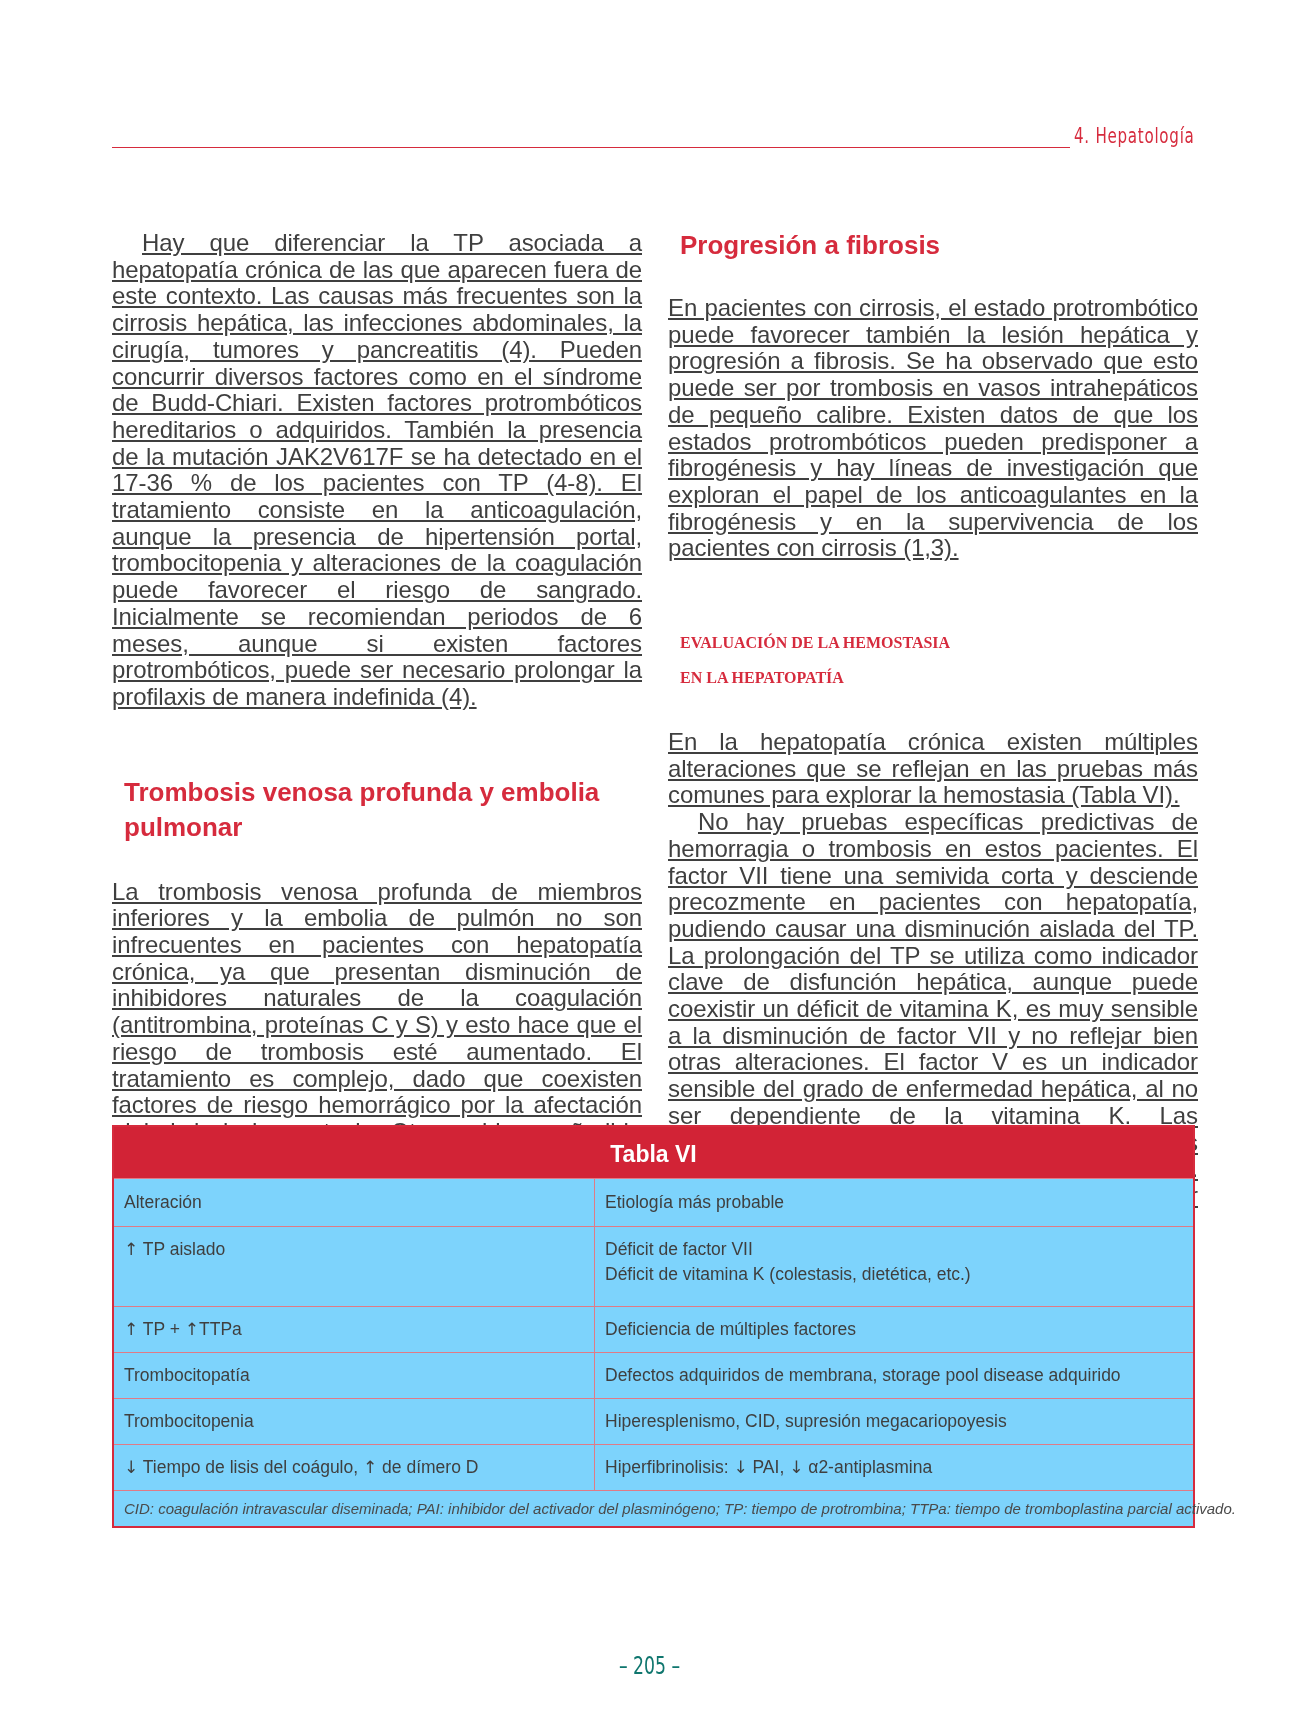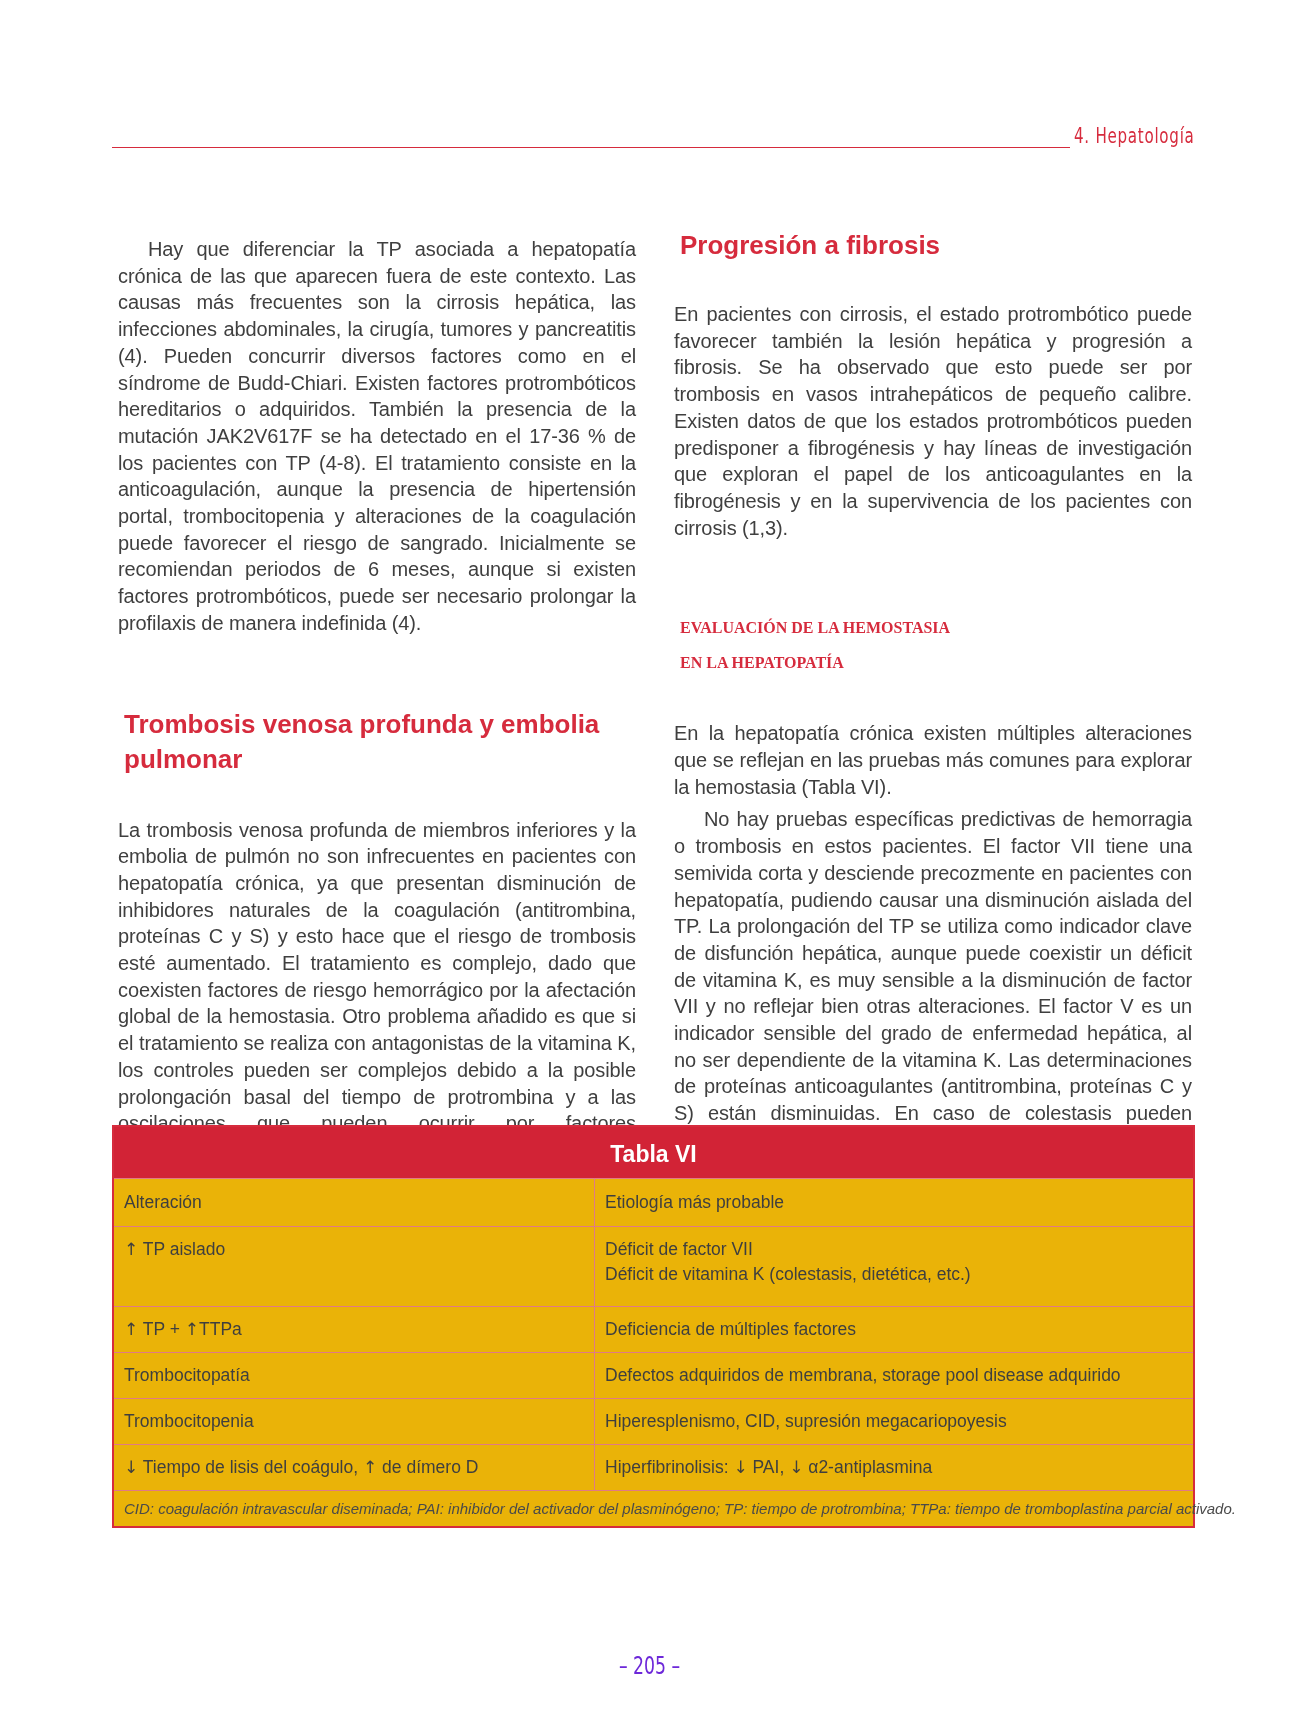--- a/index.html
+++ b/index.html
@@ -13,33 +13,33 @@
   }
   .running-head {
     position: absolute; left: 1074px; top: 124px;
     font-family: "DejaVu Sans", sans-serif; font-size: 21px; color: #d62b3d;
     transform: scaleX(0.72); transform-origin: left top; letter-spacing: 1px;
   }
   .col { position: absolute; width: 530px; }
   .col-left { left: 112px; top: 230px; }
   .col-right { left: 668px; top: 230px; }
   p.body {
-    margin: 6px; font-size: 20px; line-height: 26.7px; text-align: justify;
-    color: #3f3f3f; hyphens: manual; letter-spacing: -0.1px;
+    margin: 0; font-size: 24px; line-height: 26.7px; text-align: justify;
+    color: #3f3f3f; hyphens: manual; letter-spacing: -0.1px; text-decoration: underline;
   }
   p.indent { text-indent: 30px; }
   h2.sub {
     margin: 12px; color: #d62b3d; font-weight: bold; font-size: 25px; line-height: 30px;
   }
   h2.italic { font-size: 26px; line-height: 35px; }
   h2.caps { font-size: 16px; line-height: 35px; font-family: Liberation Serif, serif; }
 
   .table-box {
     position: absolute; left: 112px; top: 1125px; width: 1083px;
-    border: 2px solid #d62b3d; box-sizing: border-box; background: #eab308;
+    border: 2px solid #d62b3d; box-sizing: border-box; background: #7dd3fc;
   }
   .table-head {
     background: #d22336; color: #fff; text-align: center; padding: 9px 0 6px 0;
   }
   .table-head .t1 { font-size: 23px; font-weight: bold; line-height: 36px; }
   .table-head .t2 { font-size: 23px; font-weight: bold; line-height: 36px; }
   table.grid { width: 100%; border-collapse: collapse; }
   table.grid td {
     border-top: 1.5px solid #e07a86; padding: 10px 10px; vertical-align: top;
     font-size: 17.5px; line-height: 25px; color: #3f3f3f;
@@ -47,21 +47,21 @@
   table.grid td.c1 { width: 460px; border-right: 1.5px solid #e07a86; }
   table.grid tr.hdr td { padding-top: 11px; padding-bottom: 11px; }
   table.grid tr.tall td { padding-top: 10px; padding-bottom: 19px; }
   .arrow { font-family: "DejaVu Sans", sans-serif; font-size: 17px; }
   .footnote {
     border-top: 1.5px solid #e07a86; padding: 9px 10px 9px 10px;
     font-style: italic; font-size: 15px; color: #4a4a4a; white-space: nowrap;
   }
   .folio {
     position: absolute; left: 0; width: 1300px; top: 1652px; text-align: center;
-    font-family: "DejaVu Sans", sans-serif; color: #6d28d9; font-size: 24px;
+    font-family: "DejaVu Sans", sans-serif; color: #0f766e; font-size: 24px;
   }
   .folio span { display: inline-block; transform: scaleX(0.72); }
 </style>
 </head>
 <body>
 
 <div class="header-rule"></div>
 <div class="running-head">4. Hepatología</div>
 
 <div class="col col-left">

